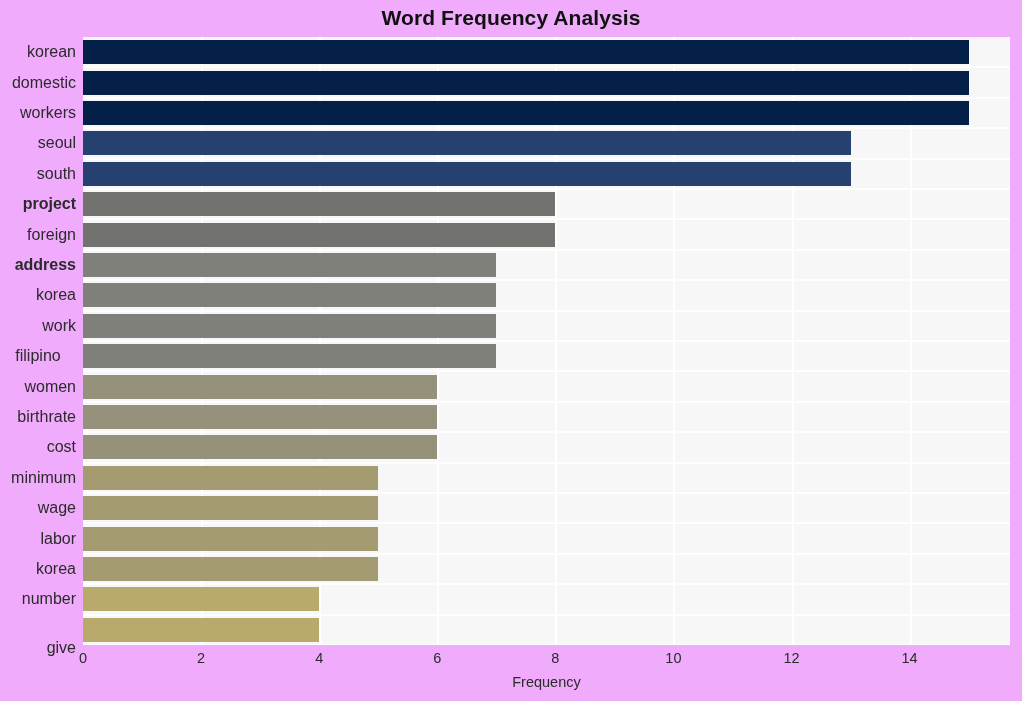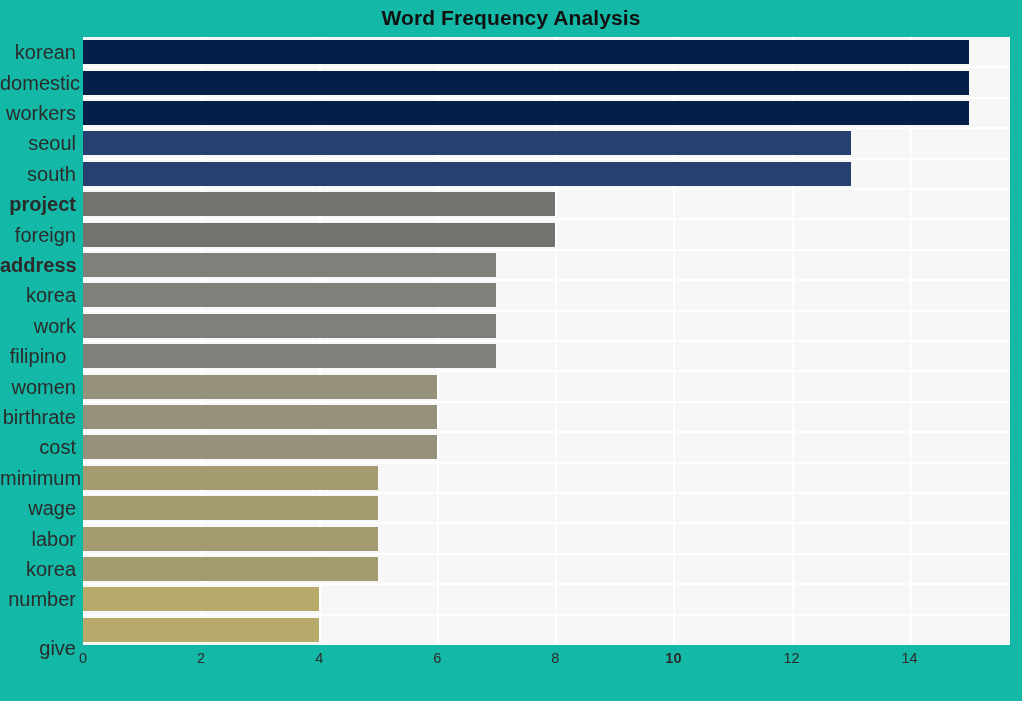--- a/index.html
+++ b/index.html
@@ -10,21 +10,21 @@
   body {
     width: 1022px;
     height: 701px;
     font-family: "Liberation Sans", sans-serif;
     overflow: hidden;
   }
   #figure {
     position: relative;
     width: 1022px;
     height: 701px;
-    background: #14b8a6;
+    background: #f0abfc;
   }
   #chart-title {
     position: absolute;
     left: 0;
     top: 6px;
     width: 1022px;
     text-align: center;
     font-size: 21px;
     font-weight: bold;
     color: #111111;
@@ -65,21 +65,21 @@
     left: 0;
     top: 37px;
     width: 76px;
     height: 608px;
   }
   .ylabel {
     position: absolute;
     right: 0;
     width: 76px;
     text-align: right;
-    font-size: 20px;
+    font-size: 16px;
     color: #2b2b2b;
     line-height: 14px;
     white-space: nowrap;
   }
   #x-ticks {
     position: absolute;
     left: 0;
     top: 650px;
     width: 1022px;
     height: 22px;
@@ -182,19 +182,20 @@
       <div class="ylabel" style="top: 555.4px;">number</div>
       <div class="ylabel" style="top: 604px;">give</div>
     </div>
 
   <div id="x-ticks">
       <div class="xtick" style="left: 83px;">0</div>
       <div class="xtick" style="left: 201.089px;">2</div>
       <div class="xtick" style="left: 319.178px;">4</div>
       <div class="xtick" style="left: 437.268px;">6</div>
       <div class="xtick" style="left: 555.357px;">8</div>
-      <div class="xtick" style="left: 673.446px; font-weight: bold;">10</div>
+      <div class="xtick" style="left: 673.446px;">10</div>
       <div class="xtick" style="left: 791.535px;">12</div>
       <div class="xtick" style="left: 909.624px;">14</div>
     </div>
 
+  <div id="x-axis-label">Frequency</div>
 
 </div>
 
 </body></html>

